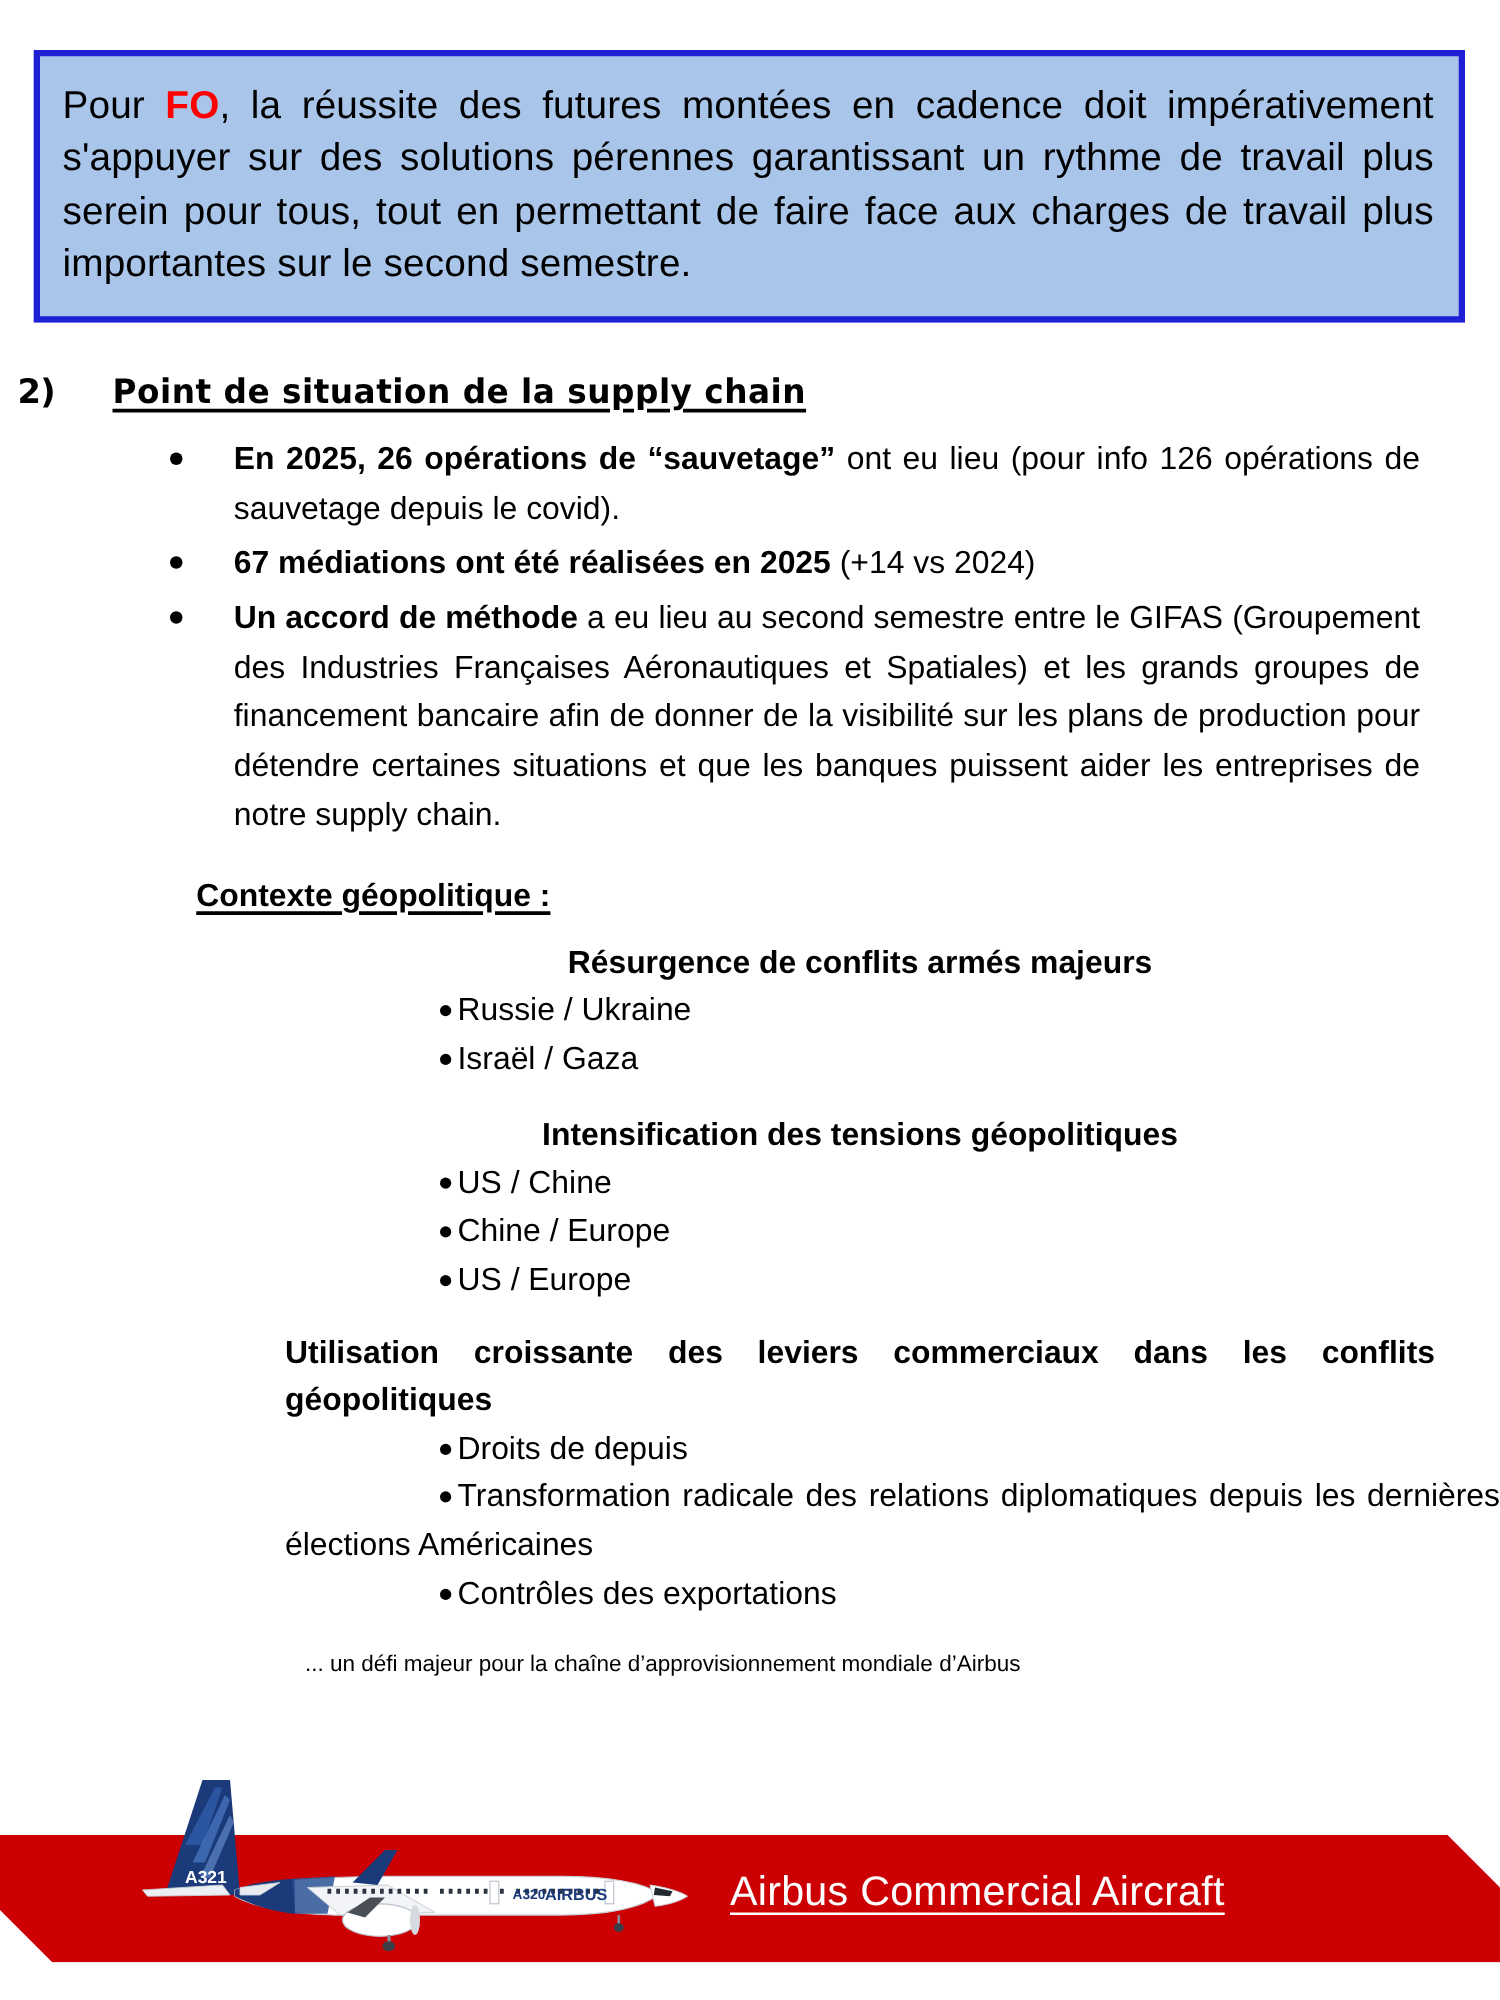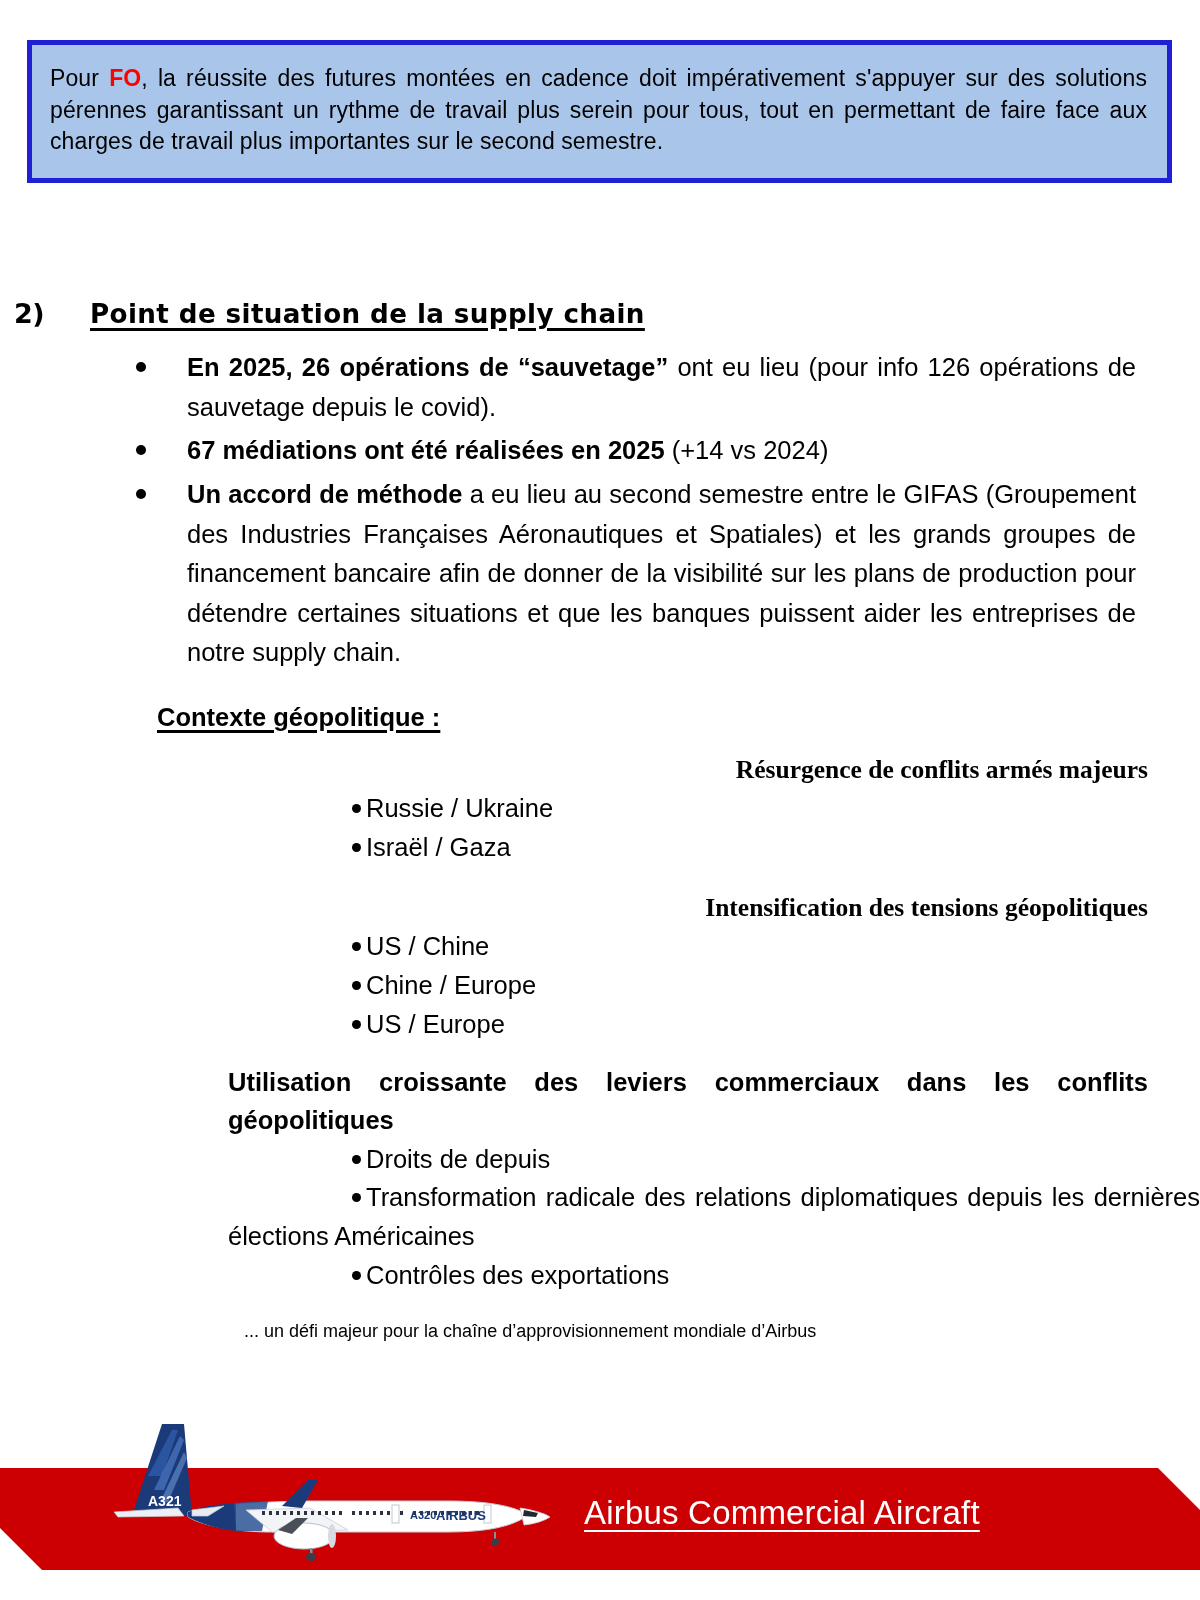--- a/index.html
+++ b/index.html
@@ -28,21 +28,21 @@
     left: 27px;
     top: 40px;
     width: 1145px;
     box-sizing: border-box;
     border: 5px solid #1f1fd6;
     background: #a9c6ea;
     padding: 18px 20px 20px 18px;
   }
   .callout p {
     margin: 0;
-    font-size: 23px;
+    font-size: 31px;
     line-height: 1.37;
     text-align: justify;
     text-justify: inter-word;
     letter-spacing: 0.1px;
   }
   .callout p .fo {
     color: #ff0000;
     font-weight: bold;
   }
 
@@ -117,21 +117,21 @@
   .grp { position: absolute; width: 1200px; }
   .grp-head {
     font-size: 25.5px;
     font-weight: bold;
     line-height: 1.5;
     padding-left: 228px;
     padding-right: 52px;
     text-align: justify;
     text-justify: inter-word;
   }
-  .grp-head.nojustify { text-align: right; font-family: Liberation Serif, serif; }
+  .grp-head.nojustify { text-align: center; }
   .sub-item {
     font-size: 25.5px;
     line-height: 1.52;
     padding-left: 352px;
     position: relative;
   }
   .sub-item .sdot {
     position: absolute;
     left: 352px;
     top: 15px;

